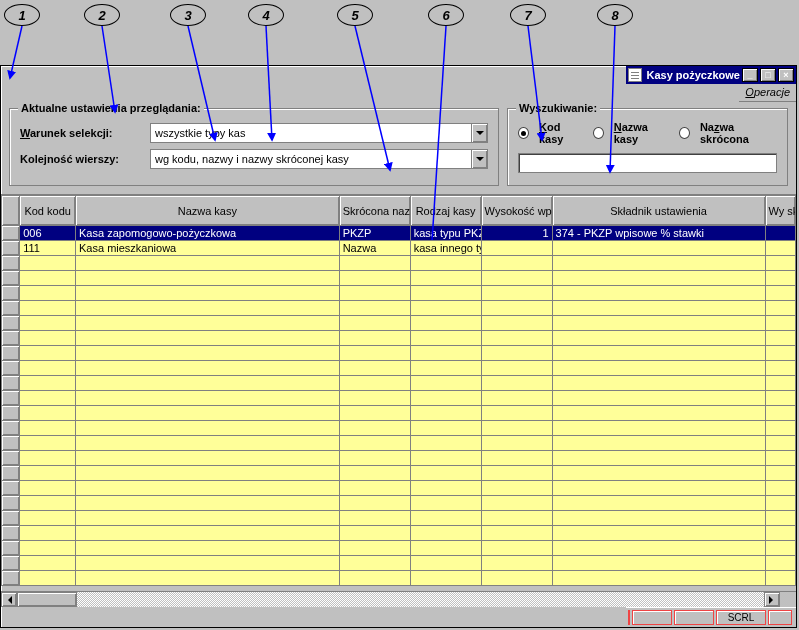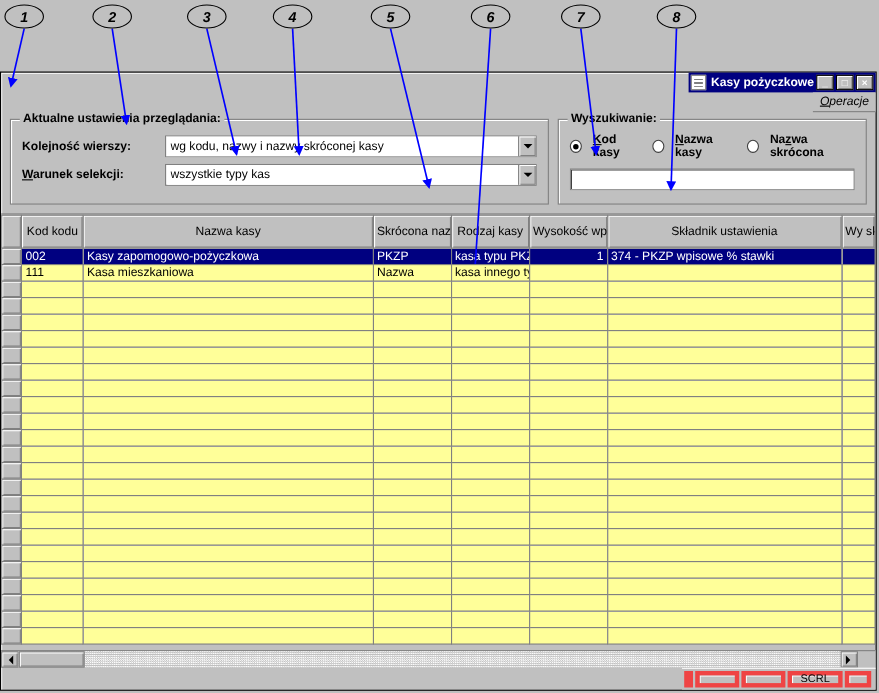--- a/index.html
+++ b/index.html
@@ -138,21 +138,21 @@
   }
   .hs-track{ flex:1; background: repeating-conic-gradient(#fff 0 25%, #c0c0c0 0 50%) 0 0/2px 2px; position:relative; }
   .hs-thumb{ position:absolute; left:0; top:0; bottom:0; width:60px; background:#c0c0c0; border:1px solid #808080; box-shadow: inset 1px 1px 0 #fff, inset -1px -1px 0 #808080; cursor:pointer;}
   .arrow-l::after{content:""; border:4px solid transparent; border-right-color:#000; margin-right:2px;}
   .arrow-r::after{content:""; border:4px solid transparent; border-left-color:#000; margin-left:2px;}
 
   .statusbar{
     height:20px; background:#c0c0c0; border-top:1px solid #fff;
     display:flex; align-items:stretch; padding:2px;
   }
-  .sb-pane{ flex:1; border:4px solid #ef4444; box-shadow: inset 1px 1px 0 #fff; margin-right:2px; }
+  .sb-pane{ flex:1; border:1px solid #ef4444; box-shadow: inset 1px 1px 0 #fff; margin-right:2px; }
   .sb-small{ width:40px; flex:none; }
   .sb-scrl{ width:50px; flex:none; font-size:10px; display:flex; align-items:center; justify-content:center; }
 </style>
 </head>
 <body>
 
 <div class="callouts">
   <div class="bubble" style="left:4px; top:4px;">1</div>
   <div class="bubble" style="left:84px; top:4px;">2</div>
   <div class="bubble" style="left:170px; top:4px;">3</div>
@@ -191,30 +191,30 @@
   </div>
 
   <div class="menubar">
     <span class="menuitem"><u>O</u><span id="mo">peracje</span></span>
   </div>
 
   <div class="panel-row">
     <div class="groupbox gb-left">
       <div class="legend">Aktualne ustawienia przeglądania:</div>
       <div class="form-row">
-        <div class="form-label">Kolejność wierszy:</div>
+        <div class="form-label"><u>W</u>arunek selekcji:</div>
         <div class="combo">
-          <input class="combo-text" readonly="" value="wg kodu, nazwy i nazwy skróconej kasy" style="">
+          <input class="combo-text" readonly="" value="wszystkie typy kas" style="">
           <div class="combo-btn"></div>
         </div>
       </div>
       <div class="form-row">
-        <div class="form-label"><u>W</u>arunek selekcji:</div>
+        <div class="form-label">Kolejność wierszy:</div>
         <div class="combo">
-          <input class="combo-text" readonly="" value="wszystkie typy kas" style="">
+          <input class="combo-text" readonly="" value="wg kodu, nazwy i nazwy skróconej kasy" style="">
           <div class="combo-btn"></div>
         </div>
       </div>
     </div>
 
     <div class="groupbox gb-right">
       <div class="legend">Wyszukiwanie:</div>
       <div class="radio-row">
         <span class="radio checked"></span>
         <span class="radio-lab"><u>K</u>od kasy</span>
@@ -248,22 +248,22 @@
             <th>Skrócona nazwa kasy</th>
             <th>Rodzaj kasy</th>
             <th>Wysokość wpisowego</th>
             <th>Składnik ustawienia</th>
             <th>Wy sk</th>
           </tr>
         </thead>
         <tbody id="gridbody">
             <tr class="row-sel">
               <td class="rowhead"></td>
-              <td>002</td>
-              <td>Kasy zapomogowo-pożyczkowa</td>
+              <td>006</td>
+              <td>Kasa zapomogowo-pożyczkowa</td>
               <td>PKZP</td>
               <td>kasa typu PKZ</td>
               <td class="num">1</td>
               <td>374 - PKZP wpisowe % stawki</td>
               <td></td>
             </tr>
             <tr>
               <td class="rowhead"></td>
               <td>111</td>
               <td>Kasa mieszkaniowa</td>

